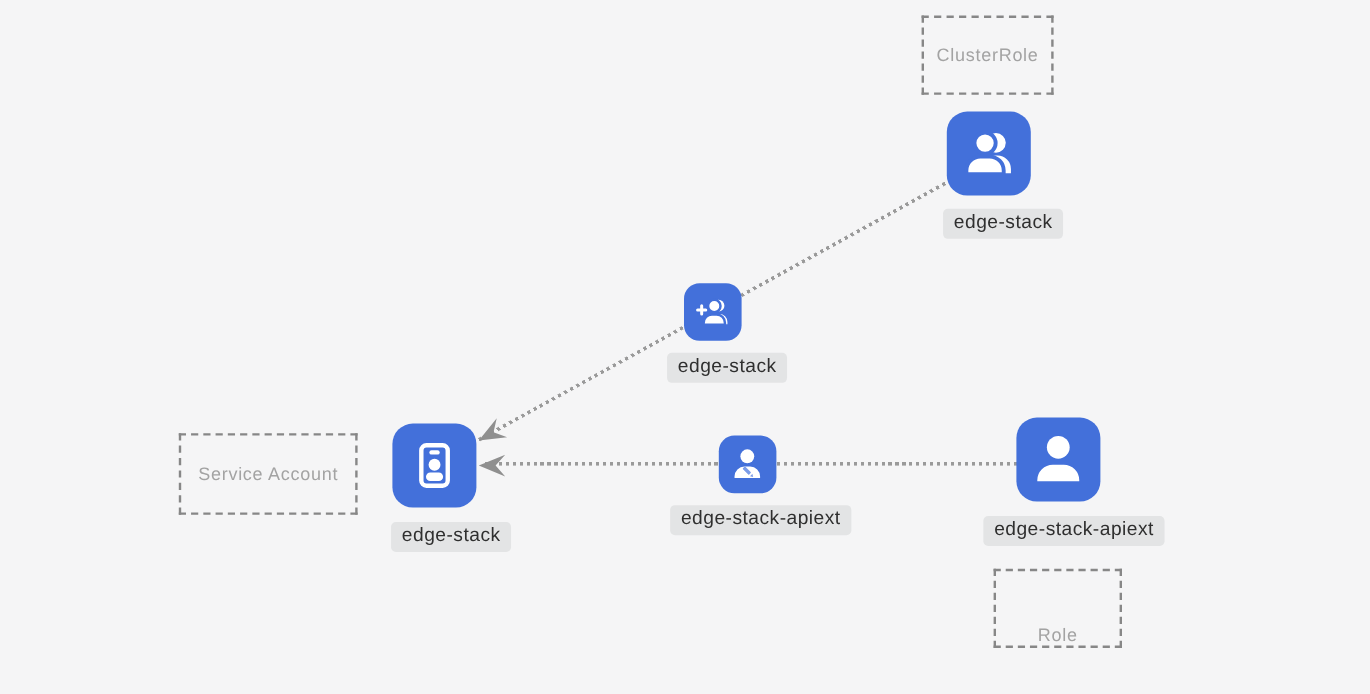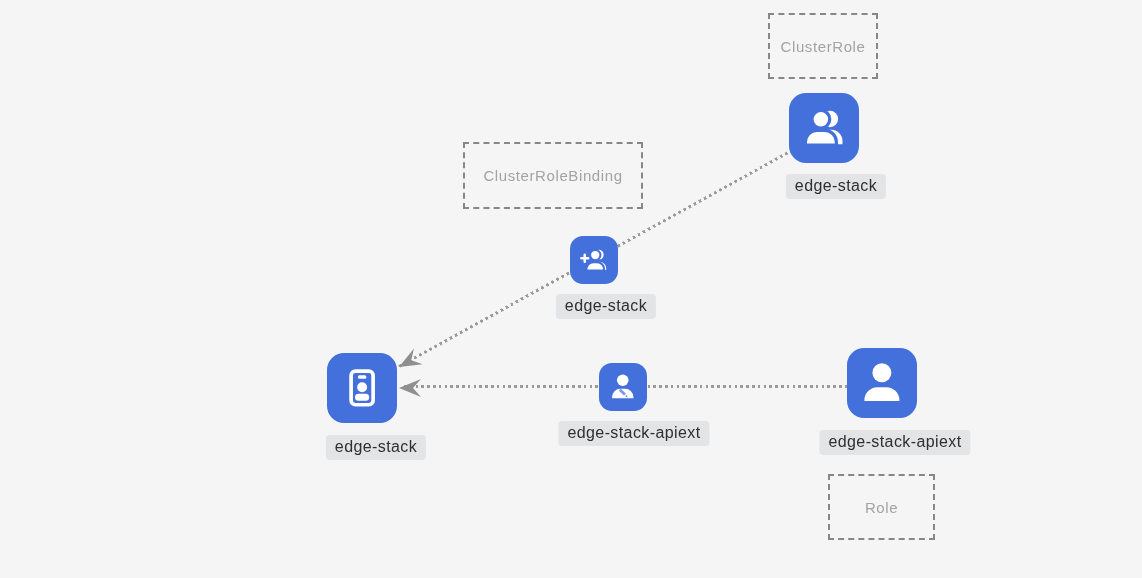--- a/index.html
+++ b/index.html
@@ -31,21 +31,21 @@
     color: var(--box-text);
     font-size: 15px;
     letter-spacing: 0.6px;
     z-index: 2;
     background: transparent;
   }
   .box-clusterrole        { left: 768px; top: 13px;  width: 110px; height: 66px; text-align: right; }
   .box-clusterrolebinding { left: 463px; top: 142px; width: 180px; height: 67px; }
   .box-serviceaccount     { left: 149px; top: 361px; width: 149px; height: 68px; }
   .box-rolebinding        { left: 572px; top: 473px; width: 108px; height: 67px; }
-  .box-role               { left: 828px; top: 474px; width: 107px; height: 66px; }
+  .box-role               { left: 828px; top: 474px; width: 107px; height: 66px; align-items: flex-end; }
 
   
   .tile {
     position: absolute;
     background: var(--icon-blue);
     display: flex; align-items: center; justify-content: center;
     z-index: 3;
   }
   .tile svg { width: 74%; height: 74%; display: block; }
   .tile-lg { width: 70px; height: 70px; border-radius: 17px; }
@@ -107,22 +107,22 @@
   <svg class="arrow arrow-diag" viewBox="0 0 24 20">
     <polygon points="1,10 23,1 15,10 23,19"></polygon>
   </svg>
   <svg class="arrow arrow-horiz" viewBox="0 0 24 20">
     <polygon points="1,10 23,1 15,10 23,19"></polygon>
   </svg>
 
   <div class="type-box box-clusterrole">
     <span>ClusterRole</span>
   </div>
-  <div class="type-box box-clusterrolebinding">
-    <span>ClusterRoleBinding</span>
+  <div class="type-box box-serviceaccount">
+    <span>Service Account</span>
   </div>
   <div class="type-box box-role">
     <span>Role</span>
   </div>
 
   <div class="tile tile-lg tile-clusterrole">
     <svg viewBox="0 0 24 24">
       <circle cx="14.8" cy="7.9" r="3.8" fill="#fff"></circle>
       <path d="M9.6 19.6 v-1.6 a5.2 5.2 0 0 1 5.2 -5.2 h0.6 a5.2 5.2 0 0 1 5.2 5.2 v1.6 z" fill="#fff"></path>
       <circle cx="10.6" cy="8" r="4.1" fill="#fff" stroke="var(--icon-blue)" stroke-width="1.5"></circle>

